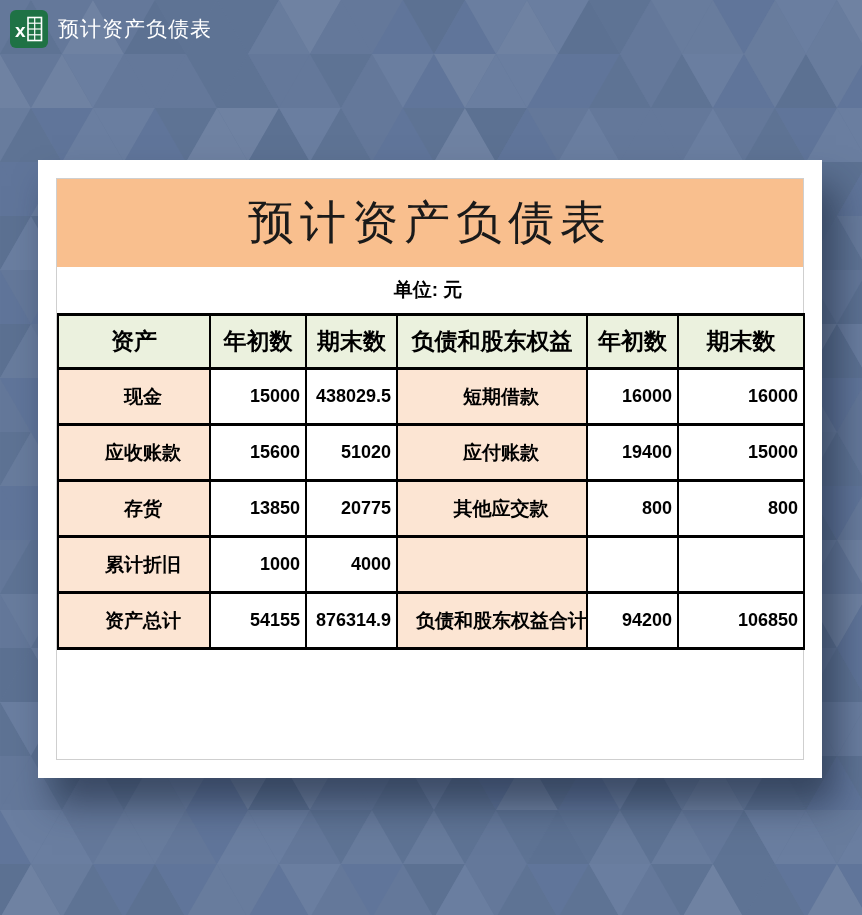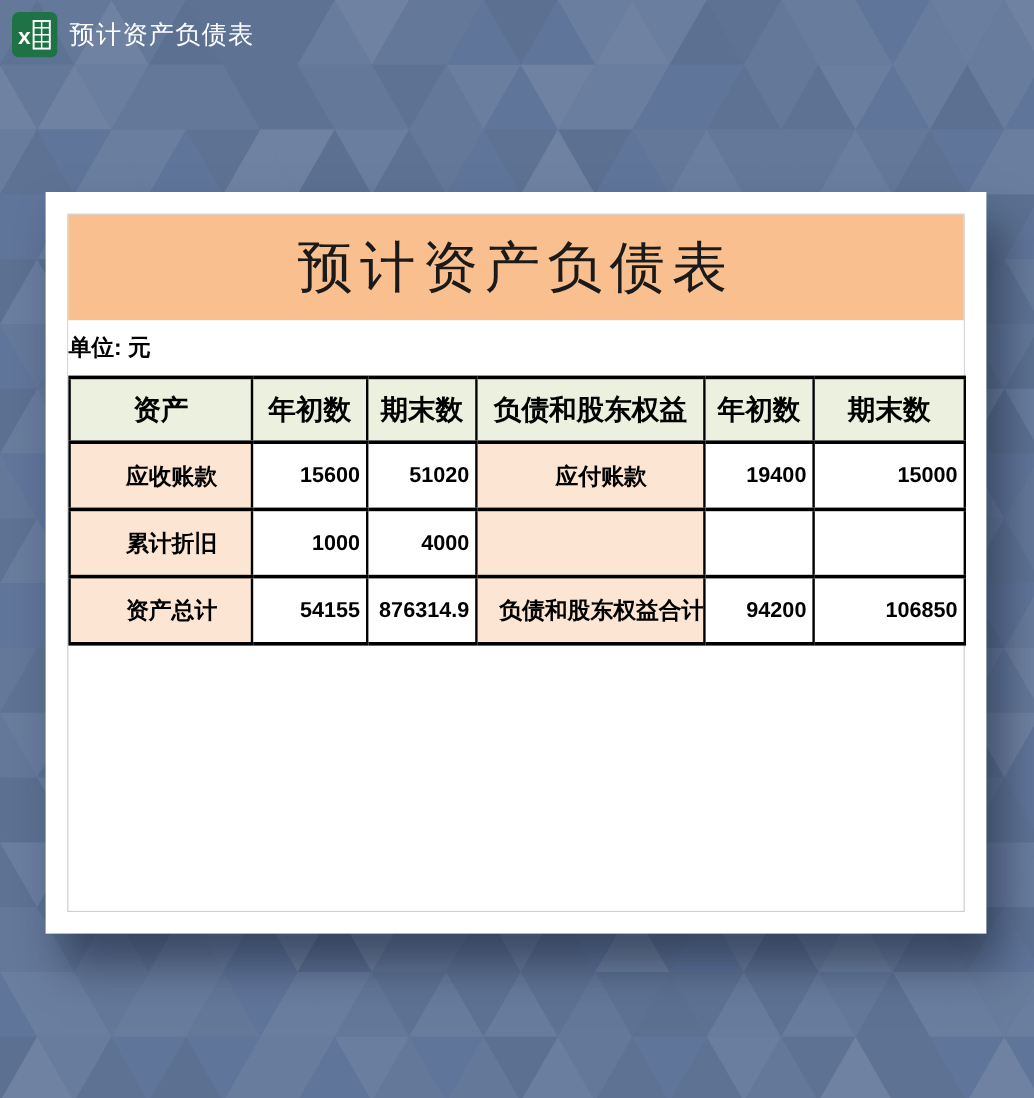--- a/index.html
+++ b/index.html
@@ -26,21 +26,21 @@
   }
   .inner { width:748px; height:582px; border:1px solid #cfcfcf; background:#ffffff; }
   .sheet-title {
     height:88px; background:#f9bf8e;
     display:flex; align-items:center; justify-content:center;
     font-family:"Liberation Serif","DejaVu Serif",serif;
     font-size:46px; color:#1a1a1a; letter-spacing:6px; font-weight:500;
   }
   .unit-row {
     height:46px; background:#ffffff; display:flex; align-items:center;
-    justify-content:flex-start; padding-right:4px;
+    justify-content:center; padding-right:4px;
     font-size:19px; font-weight:bold; color:#000;
   }
   table { border-collapse:collapse; width:746px; table-layout:fixed; }
   th, td {
     border-left:2px solid #000; border-right:2px solid #000;
     border-top:3px solid #000; border-bottom:3px solid #000;
     color:#000; overflow:hidden; white-space:nowrap;
   }
   thead tr { height:54px; }
   tbody tr { height:56px; }
@@ -641,26 +641,42 @@
           <th>资产</th>
           <th>年初数</th>
           <th>期末数</th>
           <th>负债和股东权益</th>
           <th>年初数</th>
           <th>期末数</th>
         </tr>
       </thead>
       <tbody>
         <tr>
+          <td class="lbl">现金</td>
+          <td class="num">15000</td>
+          <td class="num">438029.5</td>
+          <td class="lbl">短期借款</td>
+          <td class="num">16000</td>
+          <td class="num">16000</td>
+        </tr>
+        <tr>
           <td class="lbl">应收账款</td>
           <td class="num">15600</td>
           <td class="num">51020</td>
           <td class="lbl">应付账款</td>
           <td class="num">19400</td>
           <td class="num">15000</td>
+        </tr>
+        <tr>
+          <td class="lbl">存货</td>
+          <td class="num">13850</td>
+          <td class="num">20775</td>
+          <td class="lbl">其他应交款</td>
+          <td class="num">800</td>
+          <td class="num">800</td>
         </tr>
         <tr>
           <td class="lbl">累计折旧</td>
           <td class="num">1000</td>
           <td class="num">4000</td>
           <td class="lbl"></td>
           <td class="num"></td>
           <td class="num"></td>
         </tr>
         <tr>

